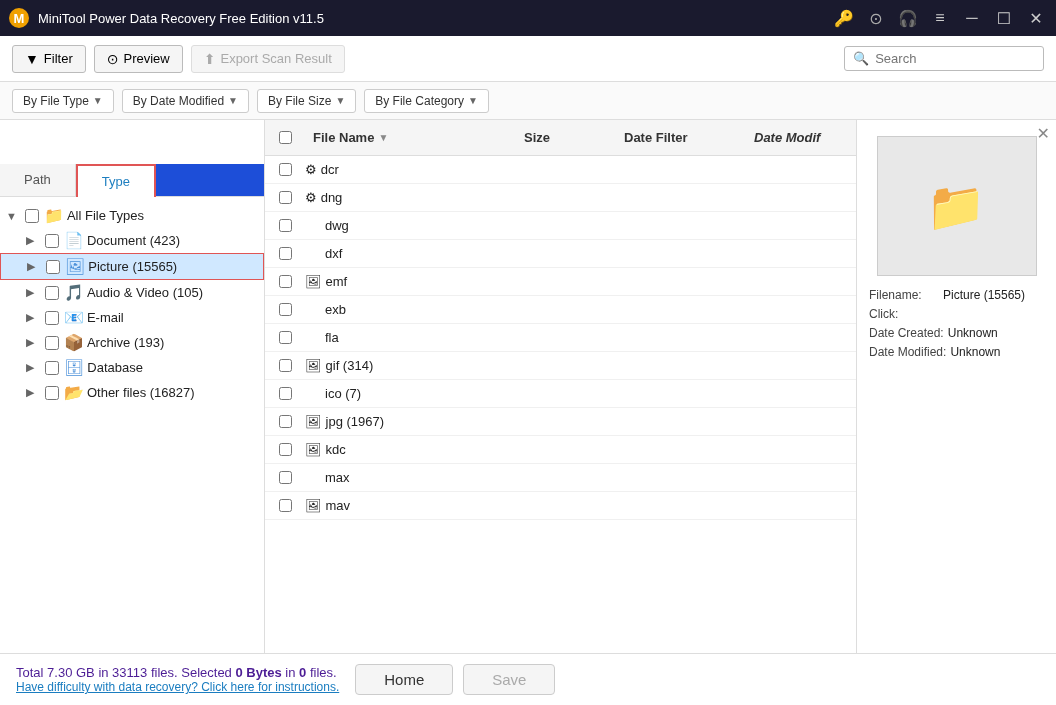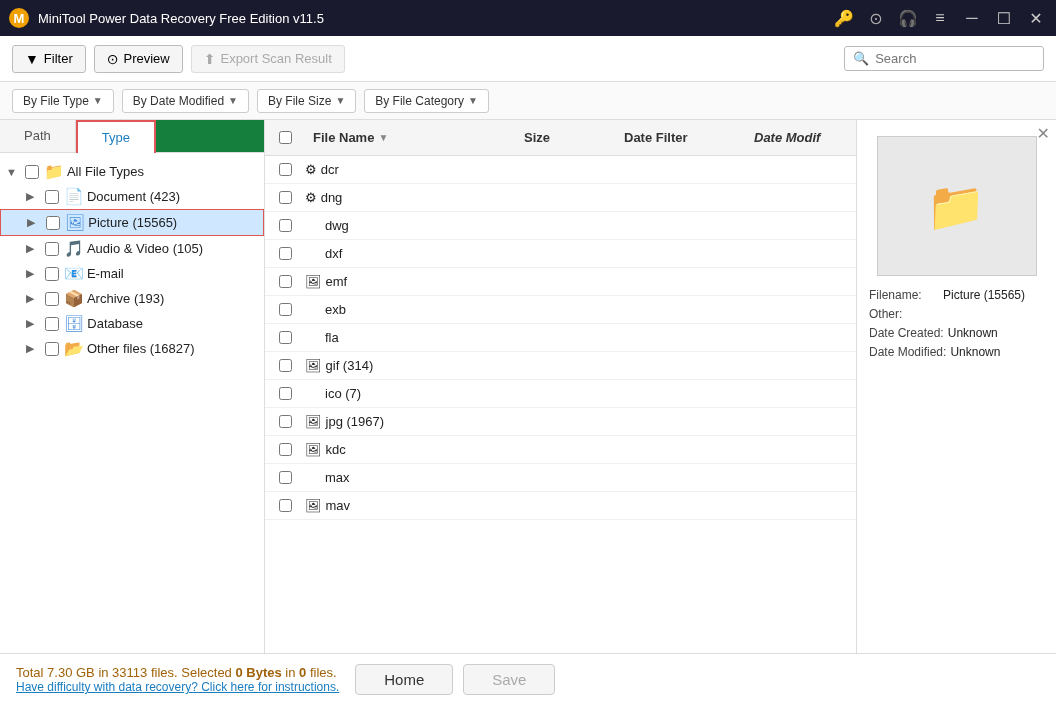--- a/index.html
+++ b/index.html
@@ -83,21 +83,22 @@
       background: #fff;
       display: flex;
       flex-direction: column;
       overflow: hidden;
     }
 
     
     .tabs {
       display: flex;
       border-bottom: 1px solid #ddd;
-      background: #15803d;
+      background: #1d4ed8;
+      margin-top: 44px;
     }
     .tab {
       padding: 8px 24px;
       cursor: pointer;
       font-size: 13px;
       color: #555;
       border-right: 1px solid #ddd;
       background: #f5f5f5;
     }
     .tab.active {
@@ -215,21 +216,21 @@
     
     .status-bar {
       background: #fff;
       border-top: 1px solid #ddd;
       height: 52px;
       display: flex;
       align-items: center;
       padding: 0 16px;
       gap: 16px;
     }
-    .status-text { flex: 1; font-size: 13px; color: #a16207; }
+    .status-text { flex: 1; font-size: 13px; color: #4c1d95; }
     .status-text span.bold { font-weight: 700; }
     .status-link { display: block; font-size: 12px; color: #1a7dc0; text-decoration: underline; cursor: pointer; }
     .status-actions { display: flex; gap: 10px; }
     .status-btn {
       border: 1px solid #ccc; background: #f5f5f5;
       border-radius: 4px; padding: 6px 28px;
       cursor: pointer; font-size: 15px; color: #333;
     }
     .status-btn.disabled { color: #aaa; cursor: default; }
 
@@ -553,21 +554,21 @@
     <span class="preview-close">✕</span>
     <div class="preview-image-box">
       <span class="preview-folder-icon">📁</span>
     </div>
     <div class="preview-meta">
       <div class="preview-meta-row">
         <span class="preview-meta-label">Filename:</span>
         <span class="preview-meta-value">Picture (15565)</span>
       </div>
       <div class="preview-meta-row">
-        <span class="preview-meta-label">Other:</span>
+        <span class="preview-meta-label">Click:</span>
         <span class="preview-meta-value"></span>
       </div>
       <div class="preview-meta-row">
         <span class="preview-meta-label">Date Created:</span>
         <span class="preview-meta-value">Unknown</span>
       </div>
       <div class="preview-meta-row">
         <span class="preview-meta-label">Date Modified:</span>
         <span class="preview-meta-value">Unknown</span>
       </div>

